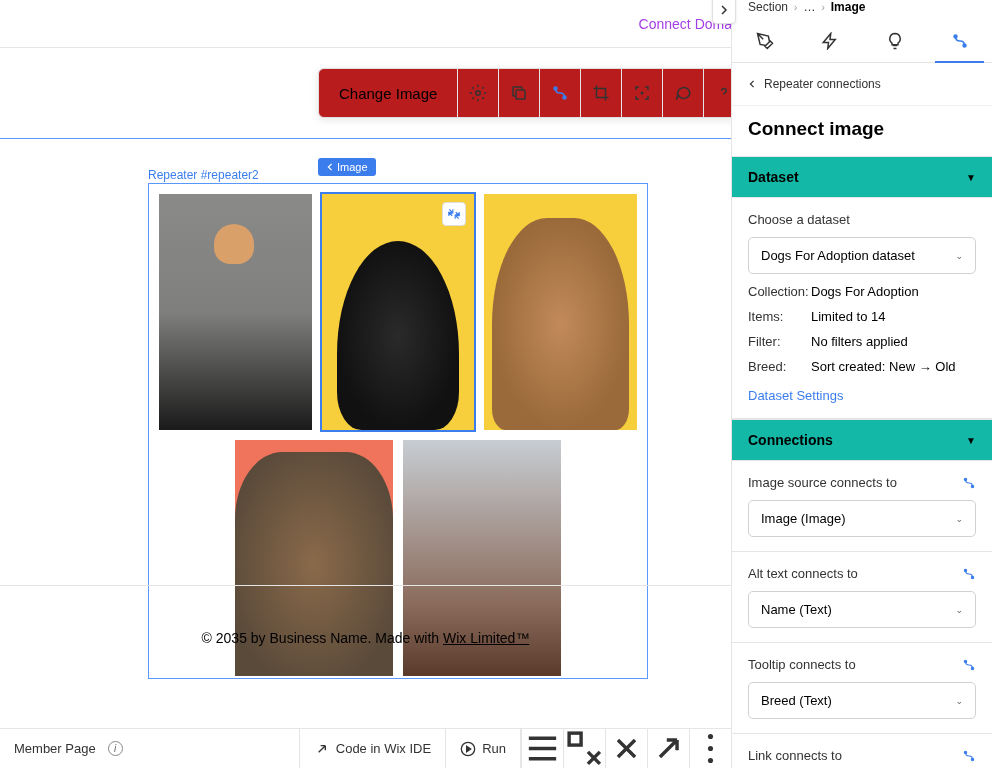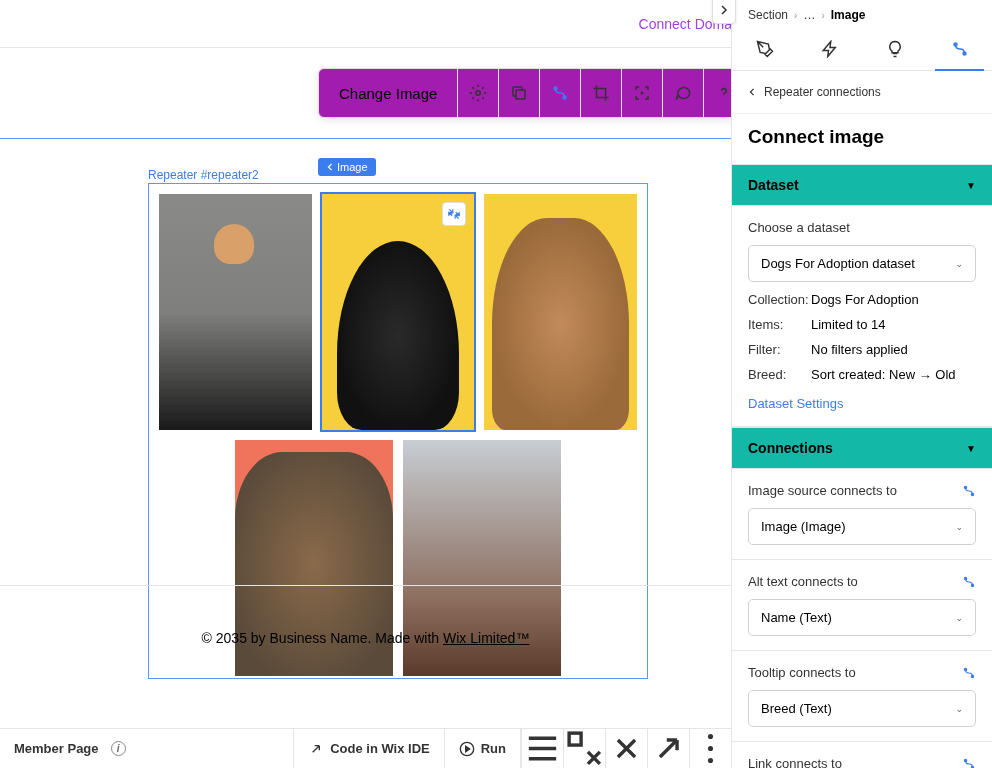--- a/index.html
+++ b/index.html
@@ -1,21 +1,21 @@
 <!DOCTYPE html>
 <html><head>
 <meta charset="utf-8">
 <style>
 * { box-sizing: border-box; margin: 0; padding: 0; font-family: -apple-system, BlinkMacSystemFont, "Segoe UI", Helvetica, Arial, sans-serif; }
 body { width: 992px; height: 768px; overflow: hidden; background: #fff; position: relative; color: #000; }
 
 .topbar { height: 48px; border-bottom: 1px solid #e5e5e5; display: flex; align-items: center; justify-content: flex-end; padding: 0 20px; position: relative; }
 .connect-domain { color: #a63ee6; font-size: 14px; position: absolute; right: 260px; }
 
-.float-toolbar { position: absolute; top: 68px; left: 318px; background: #a21caf; border: 1px solid #e0e0e0; border-radius: 6px; display: flex; align-items: center; height: 50px; box-shadow: 0 2px 8px rgba(0,0,0,0.1); z-index: 5; }
+.float-toolbar { position: absolute; top: 68px; left: 318px; background: #b91c1c; border: 1px solid #e0e0e0; border-radius: 6px; display: flex; align-items: center; height: 50px; box-shadow: 0 2px 8px rgba(0,0,0,0.1); z-index: 5; }
 .float-toolbar .label { padding: 0 20px; font-size: 15px; color: #000; }
 .float-toolbar .sep { width: 1px; height: 100%; background: #e5e5e5; }
 .float-toolbar .ibtn { width: 40px; height: 100%; display: flex; align-items: center; justify-content: center; cursor: pointer; }
 .float-toolbar .ibtn svg { width: 18px; height: 18px; }
 
 .canvas-area { position: absolute; top: 48px; left: 0; width: 731px; height: 660px; background: #fff; }
 .blue-top { position: absolute; top: 90px; left: 0; right: 0; height: 1px; background: #5999ff; }
 .repeater-label { position: absolute; top: 120px; left: 148px; color: #3b7ded; font-size: 12px; }
 .image-tag { position: absolute; top: 110px; left: 318px; background: #3b7ded; color: #fff; font-size: 11px; padding: 3px 8px; border-radius: 3px; display: flex; align-items: center; gap: 3px; z-index: 4; }
 .image-tag svg { width: 8px; height: 8px; }
@@ -41,21 +41,21 @@
 .dog1 .dog-shape::before { content: ""; position: absolute; top: 30px; left: 55px; width: 40px; height: 40px; background: #d9a06a; border-radius: 50% 50% 40% 40%; }
 
 .footer-sep { position: absolute; top: 585px; left: 0; width: 731px; height: 1px; background: #e5e5e5; }
 .footer-text { position: absolute; top: 630px; left: 0; width: 731px; text-align: center; font-size: 14px; color: #000; }
 .footer-text .link { text-decoration: underline; }
 
 .side-handle { position: absolute; top: -4px; right: 256px; width: 24px; height: 28px; background: #fff; border: 1px solid #e0e0e0; border-radius: 4px; display: flex; align-items: center; justify-content: center; z-index: 20; box-shadow: 0 1px 3px rgba(0,0,0,0.1); }
 .side-handle svg { width: 10px; height: 10px; }
 
 .sidepanel { position: absolute; top: 0; right: 0; width: 261px; height: 768px; background: #fff; border-left: 1px solid #e5e5e5; overflow-y: auto; z-index: 10; }
-.breadcrumb { padding: 8px 16px 6px 16px; font-size: 12px; color: #333; display: flex; align-items: center; gap: 6px; }
+.breadcrumb { padding: 0 16px 6px 16px; font-size: 12px; color: #333; display: flex; align-items: center; gap: 6px; }
 .breadcrumb .chev { color: #999; font-size: 10px; }
 .breadcrumb .current { font-weight: 700; color: #000; }
 
 .tabrow { display: flex; border-bottom: 1px solid #e5e5e5; }
 .tabrow .tab { flex: 1; height: 42px; display: flex; align-items: center; justify-content: center; cursor: pointer; position: relative; }
 .tabrow .tab.active::after { content: ""; position: absolute; bottom: -1px; left: 8px; right: 8px; height: 2px; background: #3b7ded; }
 .tabrow .tab svg { width: 18px; height: 18px; }
 
 .backline { padding: 14px 16px; font-size: 12px; color: #333; display: flex; align-items: center; gap: 8px; border-bottom: 1px solid #f0f0f0; cursor: pointer; }
 .backline svg { width: 8px; height: 10px; }
@@ -73,21 +73,21 @@
 .meta-row { display: flex; font-size: 13px; margin-top: 10px; }
 .meta-row .mk { width: 63px; color: #333; }
 .meta-row .mv { color: #000; }
 .ds-settings { display: inline-block; margin-top: 14px; color: #3b7ded; font-size: 13px; cursor: pointer; }
 
 .conn-item { padding: 14px 16px; border-bottom: 1px solid #e5e5e5; }
 .conn-head { display: flex; justify-content: space-between; align-items: center; margin-bottom: 10px; }
 .conn-head .lbl { font-size: 13px; color: #333; }
 .conn-head svg { width: 14px; height: 14px; }
 
-.bottombar { position: absolute; bottom: 0; left: 0; width: 731px; height: 40px; border-top: 1px solid #e5e5e5; background: #fff; display: flex; align-items: center; z-index: 8; font-weight: bold; }
+.bottombar { position: absolute; bottom: 0; left: 0; width: 731px; height: 40px; border-top: 1px solid #e5e5e5; background: #fff; display: flex; align-items: center; z-index: 8; }
 .bottombar .bcell { padding: 0 14px; height: 100%; display: flex; align-items: center; gap: 6px; font-size: 13px; color: #333; border-right: 1px solid #e5e5e5; cursor: pointer; }
 .bottombar .bcell svg { width: 16px; height: 16px; }
 .bottombar .bcell.noborder { border-right: none; }
 .bottombar .spacer { flex: 1; }
 .bottombar .ibtn { width: 42px; height: 100%; display: flex; align-items: center; justify-content: center; border-left: 1px solid #e5e5e5; cursor: pointer; }
 .info-circle { width: 15px; height: 15px; border: 1px solid #888; border-radius: 50%; display: inline-flex; align-items: center; justify-content: center; font-size: 10px; font-style: italic; color: #666; margin-left: 6px; }
 </style>
 </head>
 <body>
 

